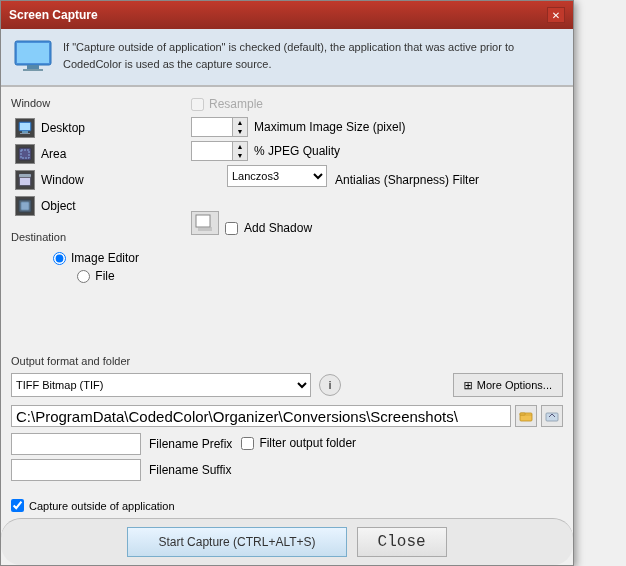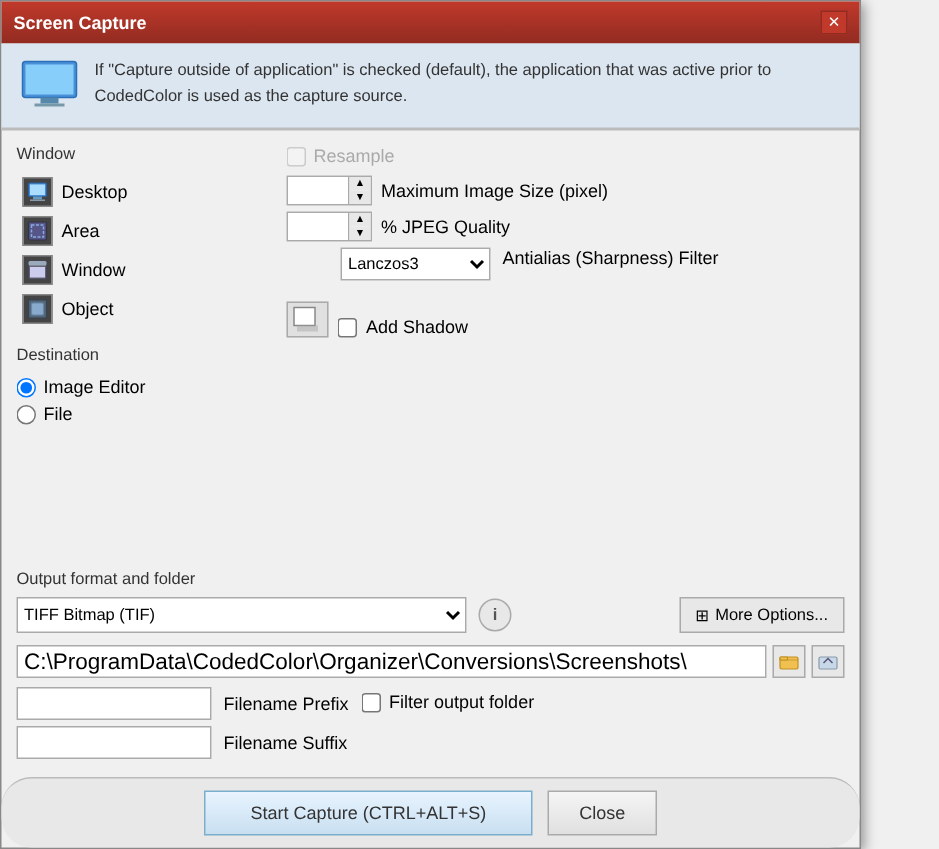--- a/index.html
+++ b/index.html
@@ -124,20 +124,21 @@
     .src-icon svg { width: 14px; height: 14px; }
 
     .destination-group { margin-top: 4px; }
     .radio-item {
       display: flex;
       align-items: center;
       gap: 5px;
       padding: 2px 0;
       cursor: pointer;
       font-size: 12px;
+      justify-content: center;
     }
 
     
     .compression-group {
       margin-bottom: 10px;
     }
     .compression-group .group-label {
       margin-bottom: 6px;
     }
     .checkbox-row {
@@ -181,23 +182,23 @@
       cursor: pointer;
       font-size: 7px;
       display: flex;
       align-items: center;
       justify-content: center;
       line-height: 1;
     }
 
     .select-row {
       display: flex;
-      align-items: flex-start;
+      align-items: flex-end;
       gap: 8px;
-      margin-bottom: 14px;
+      margin-bottom: 24px;
       padding-left: 36px;
     }
     .filter-select {
       width: 100px;
       height: 22px;
       font-size: 11px;
       border: 1px solid #aaa;
       background: white;
     }
 
@@ -337,23 +338,24 @@
       border: 1px solid #7aaecc;
       font-size: 12px;
       cursor: pointer;
       color: #333;
     }
     .close-btn2 {
       height: 30px;
       padding: 0 20px;
       background: linear-gradient(to bottom, #f5f5f5, #e0e0e0);
       border: 1px solid #aaa;
-      font-size: 12px;
+      font-size: 16px;
       cursor: pointer;
       color: #333;
+      font-family: Liberation Mono, monospace;
     }
 
     input[type="radio"] { margin: 0; }
     input[type="checkbox"] { margin: 0; }
   </style>
 </head>
 <body>
 
 <div class="window">
 
@@ -536,18 +538,22 @@
           <span>Filename Suffix</span>
         </div>
       </div>
       <div class="clear-checkbox-row" style="padding-top: 3px;">
         <input type="checkbox" id="clearOutput" style="">
         <label for="clearOutput">Filter output folder</label>
       </div>
     </div>
   </div>
 
+  <div class="capture-checkbox-row">
+    <input type="checkbox" id="captureOutside" checked="" style="">
+    <label for="captureOutside">Capture outside of application</label>
+  </div>
 
   <div class="bottom-bar">
     <button class="start-btn">Start Capture   (CTRL+ALT+S)</button>
     <button class="close-btn2">Close</button>
   </div>
 </div>
 
 </body></html>

